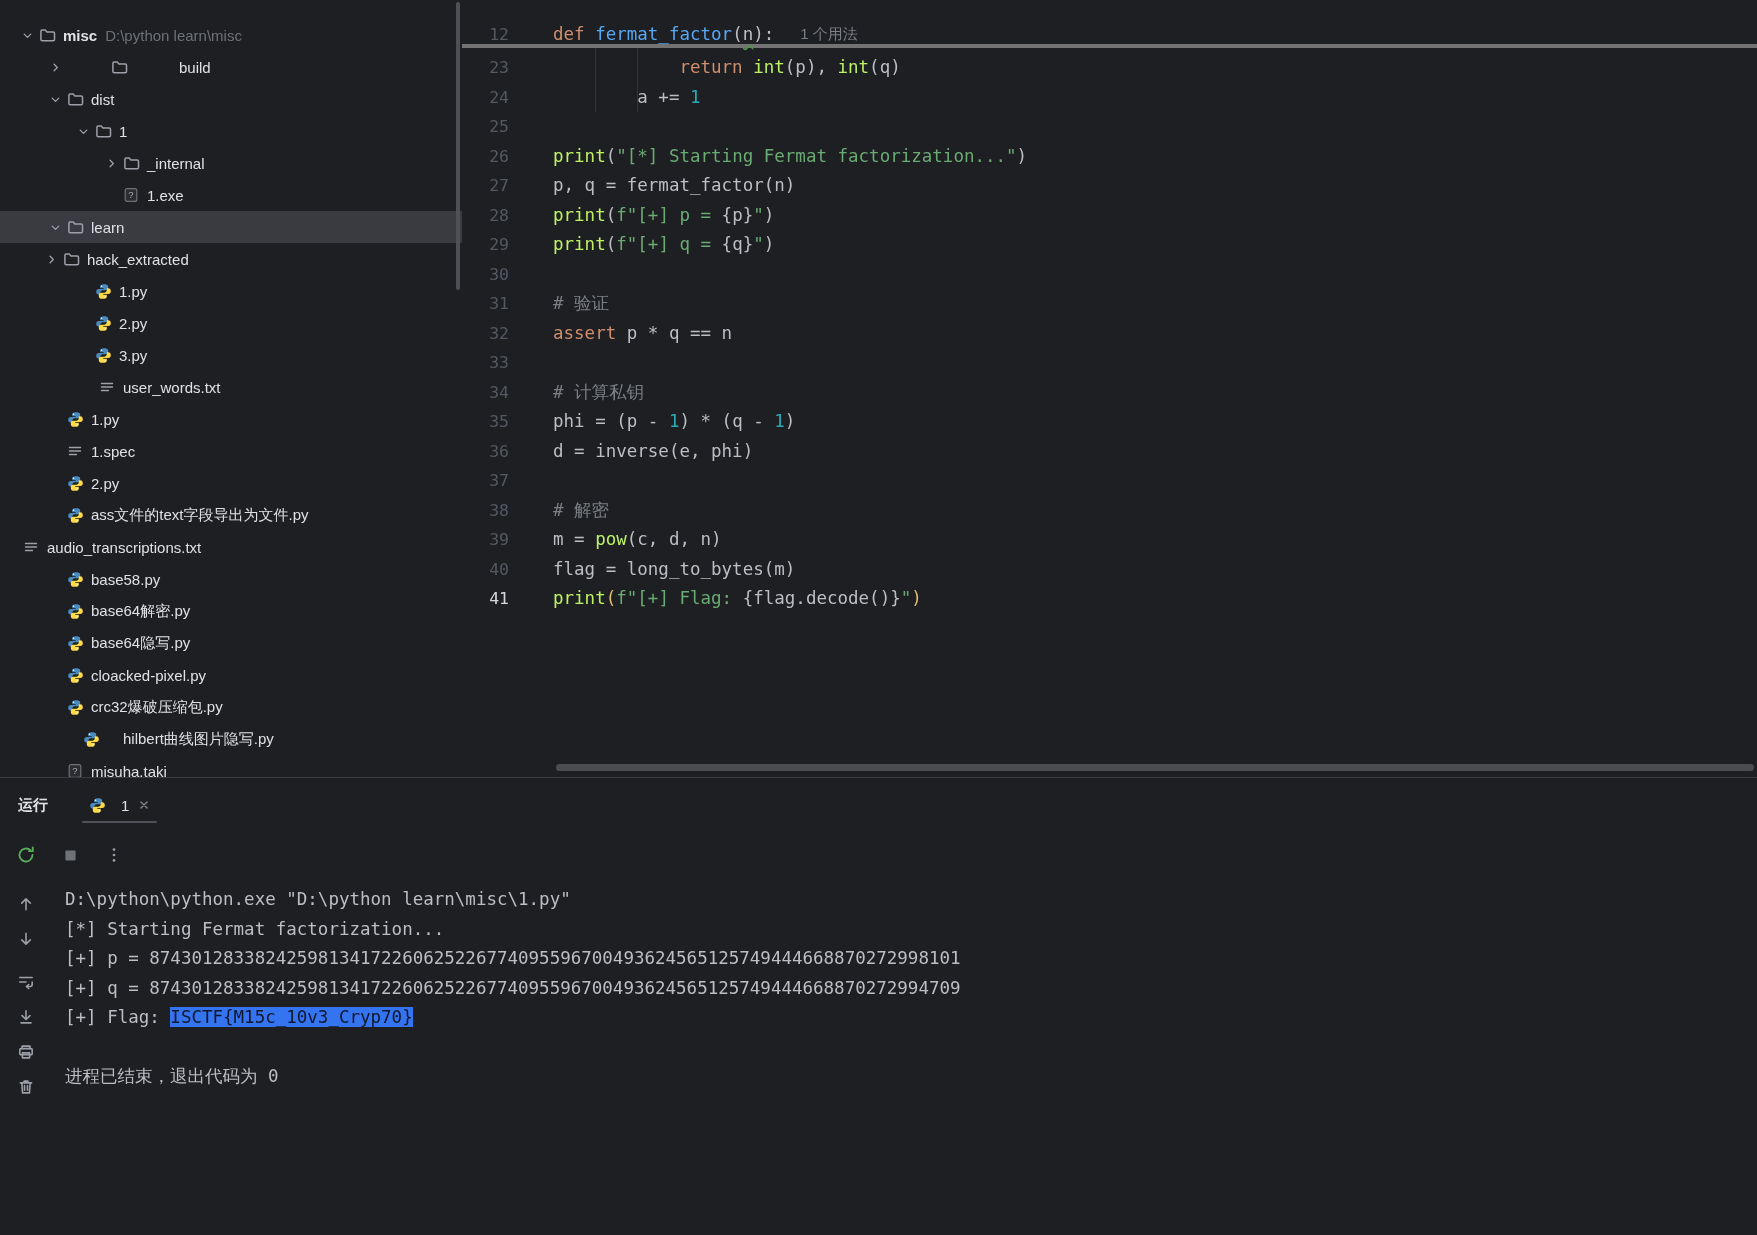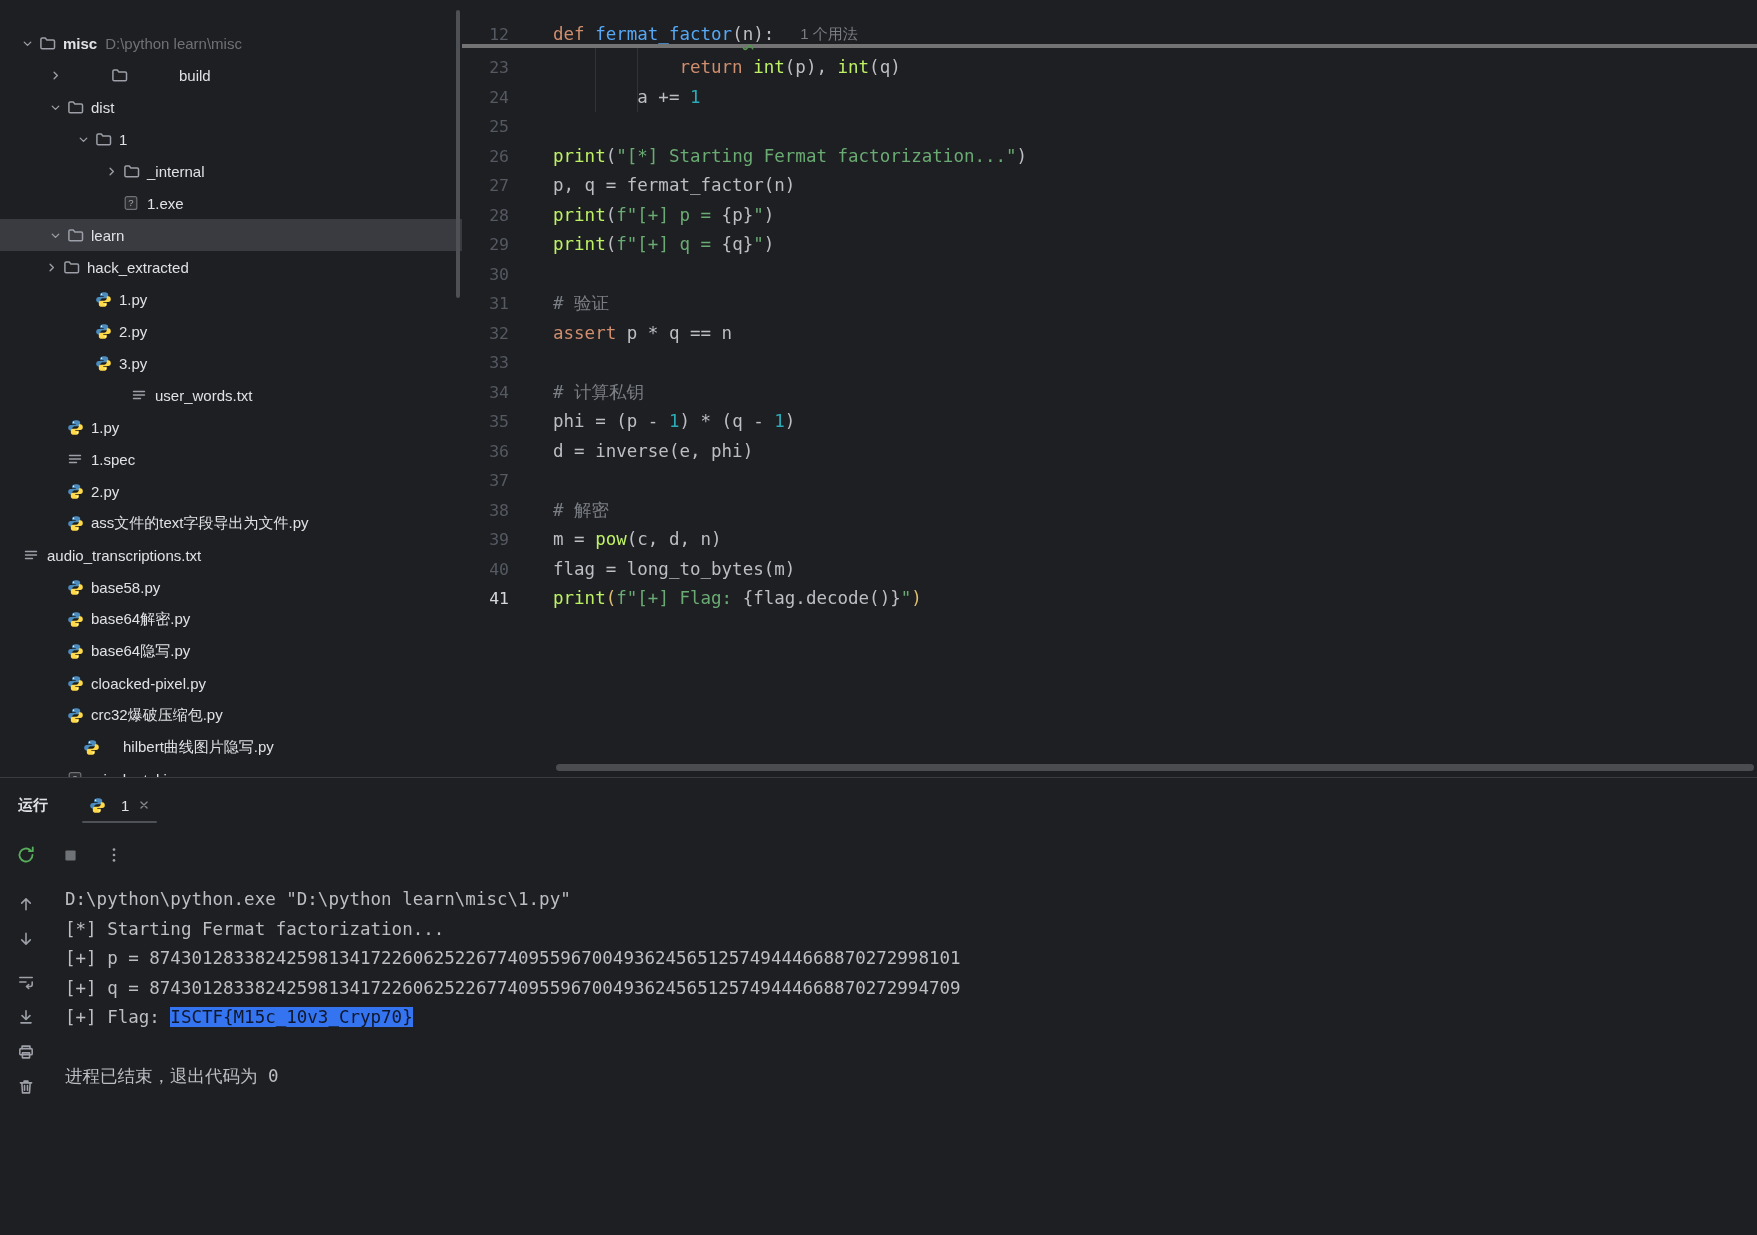--- a/index.html
+++ b/index.html
@@ -2,21 +2,21 @@
 <html><head>
 <meta charset="utf-8">
 <style>
   html,body{margin:0;padding:0;background:#101113;}
   #app{position:relative;width:1757px;height:1235px;background:#1e1f22;overflow:hidden;
        font-family:"Liberation Sans",sans-serif;color:#dfe1e5;}
   .mono{font-family:"DejaVu Sans Mono","Liberation Mono",monospace;}
 
   
   #project-panel{position:absolute;left:0;top:0;width:462px;height:777px;overflow:hidden;
-                 border-right:1px solid #22c55e;margin-top:8px;}
+                 border-right:1px solid #22c55e;}
   #tree{position:absolute;top:19px;left:0;right:0;}
   .tree-row{display:flex;align-items:center;height:32px;font-size:15px;white-space:nowrap;cursor:default;}
   .tree-row.selected{background:#393b40;}
   .chev{width:22px;flex:0 0 22px;height:16px;display:flex;align-items:center;justify-content:center;}
   .ticon{width:18px;flex:0 0 18px;height:18px;margin-right:7px;display:flex;align-items:center;justify-content:center;}
   .tlabel{color:#dfe1e5;}
   .tlabel.bold{font-weight:700;}
   .textra{color:#6e7277;margin-left:8px;}
   .v-scroll{position:absolute;right:2px;top:2px;width:4px;height:288px;background:#4d5055;border-radius:2px;}
 
@@ -200,21 +200,21 @@
               <path fill="#4b8bbe" d="M7.95 1.2c-1.9 0-3.05.85-3.05 2.2v1.55h3.3v.75H3.55C2.1 5.7 1.1 6.8 1.1 8.35c0 1.55 1 2.65 2.45 2.65h1.35V9.5c0-1.45 1.15-2.6 2.6-2.6h3.05c1.05 0 1.85-.85 1.85-1.9V3.4c0-1.35-1.3-2.2-2.95-2.2z"></path>
               <circle fill="#fff" cx="6.15" cy="3.1" r=".75"></circle>
               <g transform="rotate(180 8 8)">
                 <path fill="#ffd94a" d="M7.95 1.2c-1.9 0-3.05.85-3.05 2.2v1.55h3.3v.75H3.55C2.1 5.7 1.1 6.8 1.1 8.35c0 1.55 1 2.65 2.45 2.65h1.35V9.5c0-1.45 1.15-2.6 2.6-2.6h3.05c1.05 0 1.85-.85 1.85-1.9V3.4c0-1.35-1.3-2.2-2.95-2.2z"></path>
                 <circle fill="#fff" cx="6.15" cy="3.1" r=".75"></circle>
               </g>
             </svg>
           </span>
           <span class="tlabel">3.py</span>
         </div>
-        <div class="tree-row" style="padding-left: 108px;">
+        <div class="tree-row" style="padding-left: 76px;">
           <span class="chev"></span>
           <span class="ticon">
             <svg width="16" height="16" viewBox="0 0 16 16" fill="none" stroke="#9da0a8" stroke-width="1.4" stroke-linecap="round" stroke-linejoin="round">
               <path d="M2.5 4.5h11M2.5 8h11M2.5 11.5h7"></path>
             </svg>
           </span>
           <span class="tlabel">user_words.txt</span>
         </div>
         <div class="tree-row" style="padding-left: 44px;">
           <span class="chev"></span>

